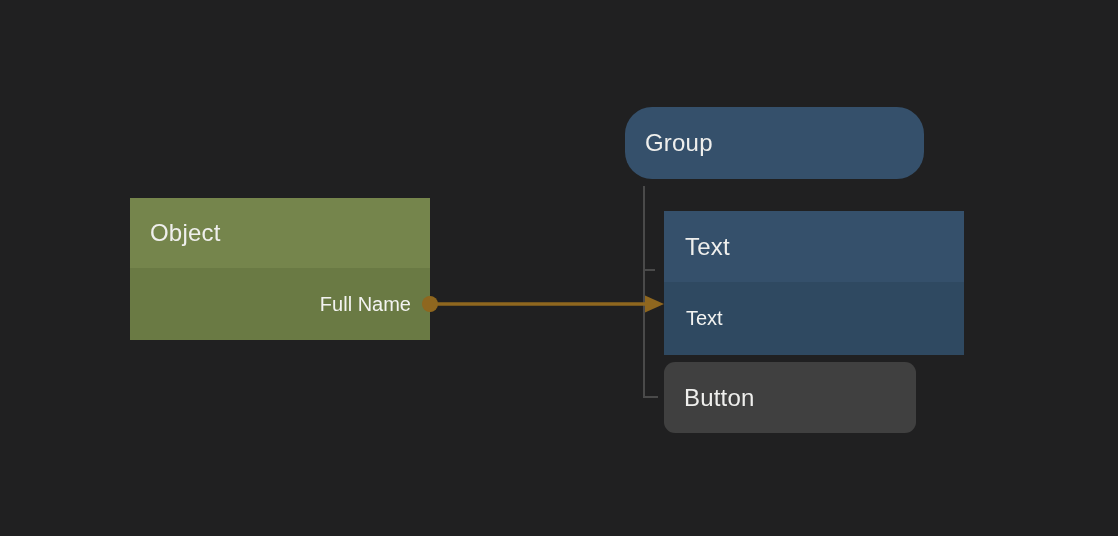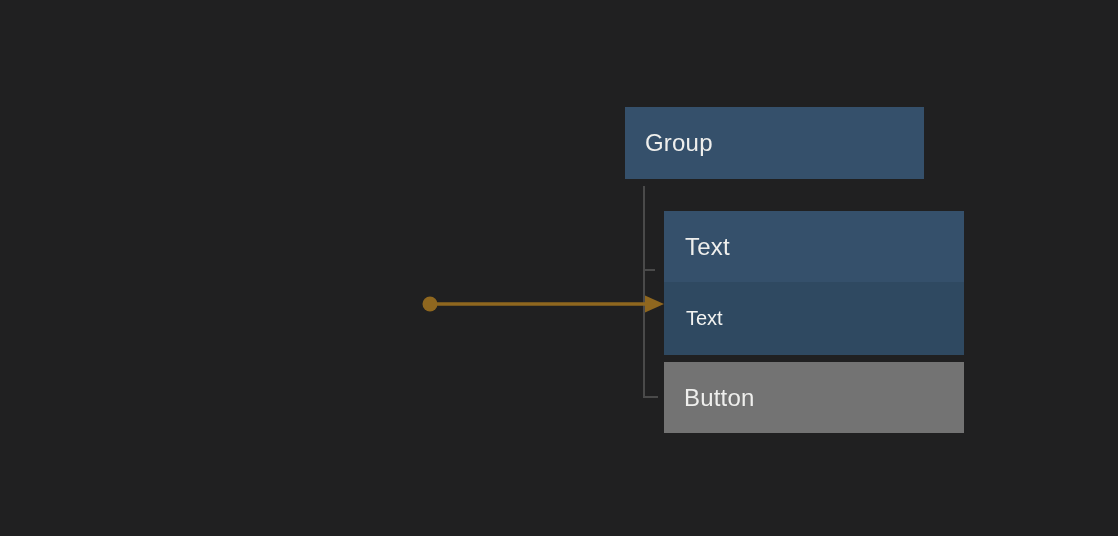--- a/index.html
+++ b/index.html
@@ -44,46 +44,55 @@
     right: -8px;
     top: 98px;
     width: 16px;
     height: 16px;
     border-radius: 50%;
     background: #8F671F;
     cursor: crosshair;
   }
 
   
-  #node-group { left: 625px; top: 107px; width: 299px; height: 72px; background: #35506B; }
+  #node-group { left: 625px; top: 107px; width: 299px; height: 72px; background: #35506B; border-radius: 27px; }
   #node-group .node-header { height: 72px; padding-left: 20px; }
 
   
   #node-text { left: 664px; top: 211px; width: 300px; height: 144px; }
   #node-text .node-header { height: 71px; background: #35506B; padding-left: 21px; }
   #node-text .node-row    { height: 73px; background: #2F4961; padding-left: 22px; }
 
   
-  #node-button { left: 664px; top: 362px; width: 300px; height: 71px; background: #737373; }
+  #node-button { left: 664px; top: 362px; width: 252px; height: 71px; background: #404040; border-radius: 11px; }
   #node-button .node-header { height: 71px; padding-left: 20px; }
 
   
   #wire-overlay {
     position: absolute;
     left: 0; top: 0;
     width: 1118px;
     height: 536px;
     pointer-events: none;
   }
 </style>
 </head>
 <body>
 
 <div id="canvas">
 
+  <div class="node" id="node-object">
+    <div class="node-header">
+      <span class="node-title">Object</span>
+    </div>
+    <div class="node-row">
+      <span class="node-subtext">Full Name</span>
+    </div>
+    <div id="full-name-port"></div>
+  </div>
 
   <div class="node" id="node-group">
     <div class="node-header">
       <span class="node-title">Group</span>
     </div>
   </div>
 
   <div class="node" id="node-text">
     <div class="node-header">
       <span class="node-title">Text</span>

